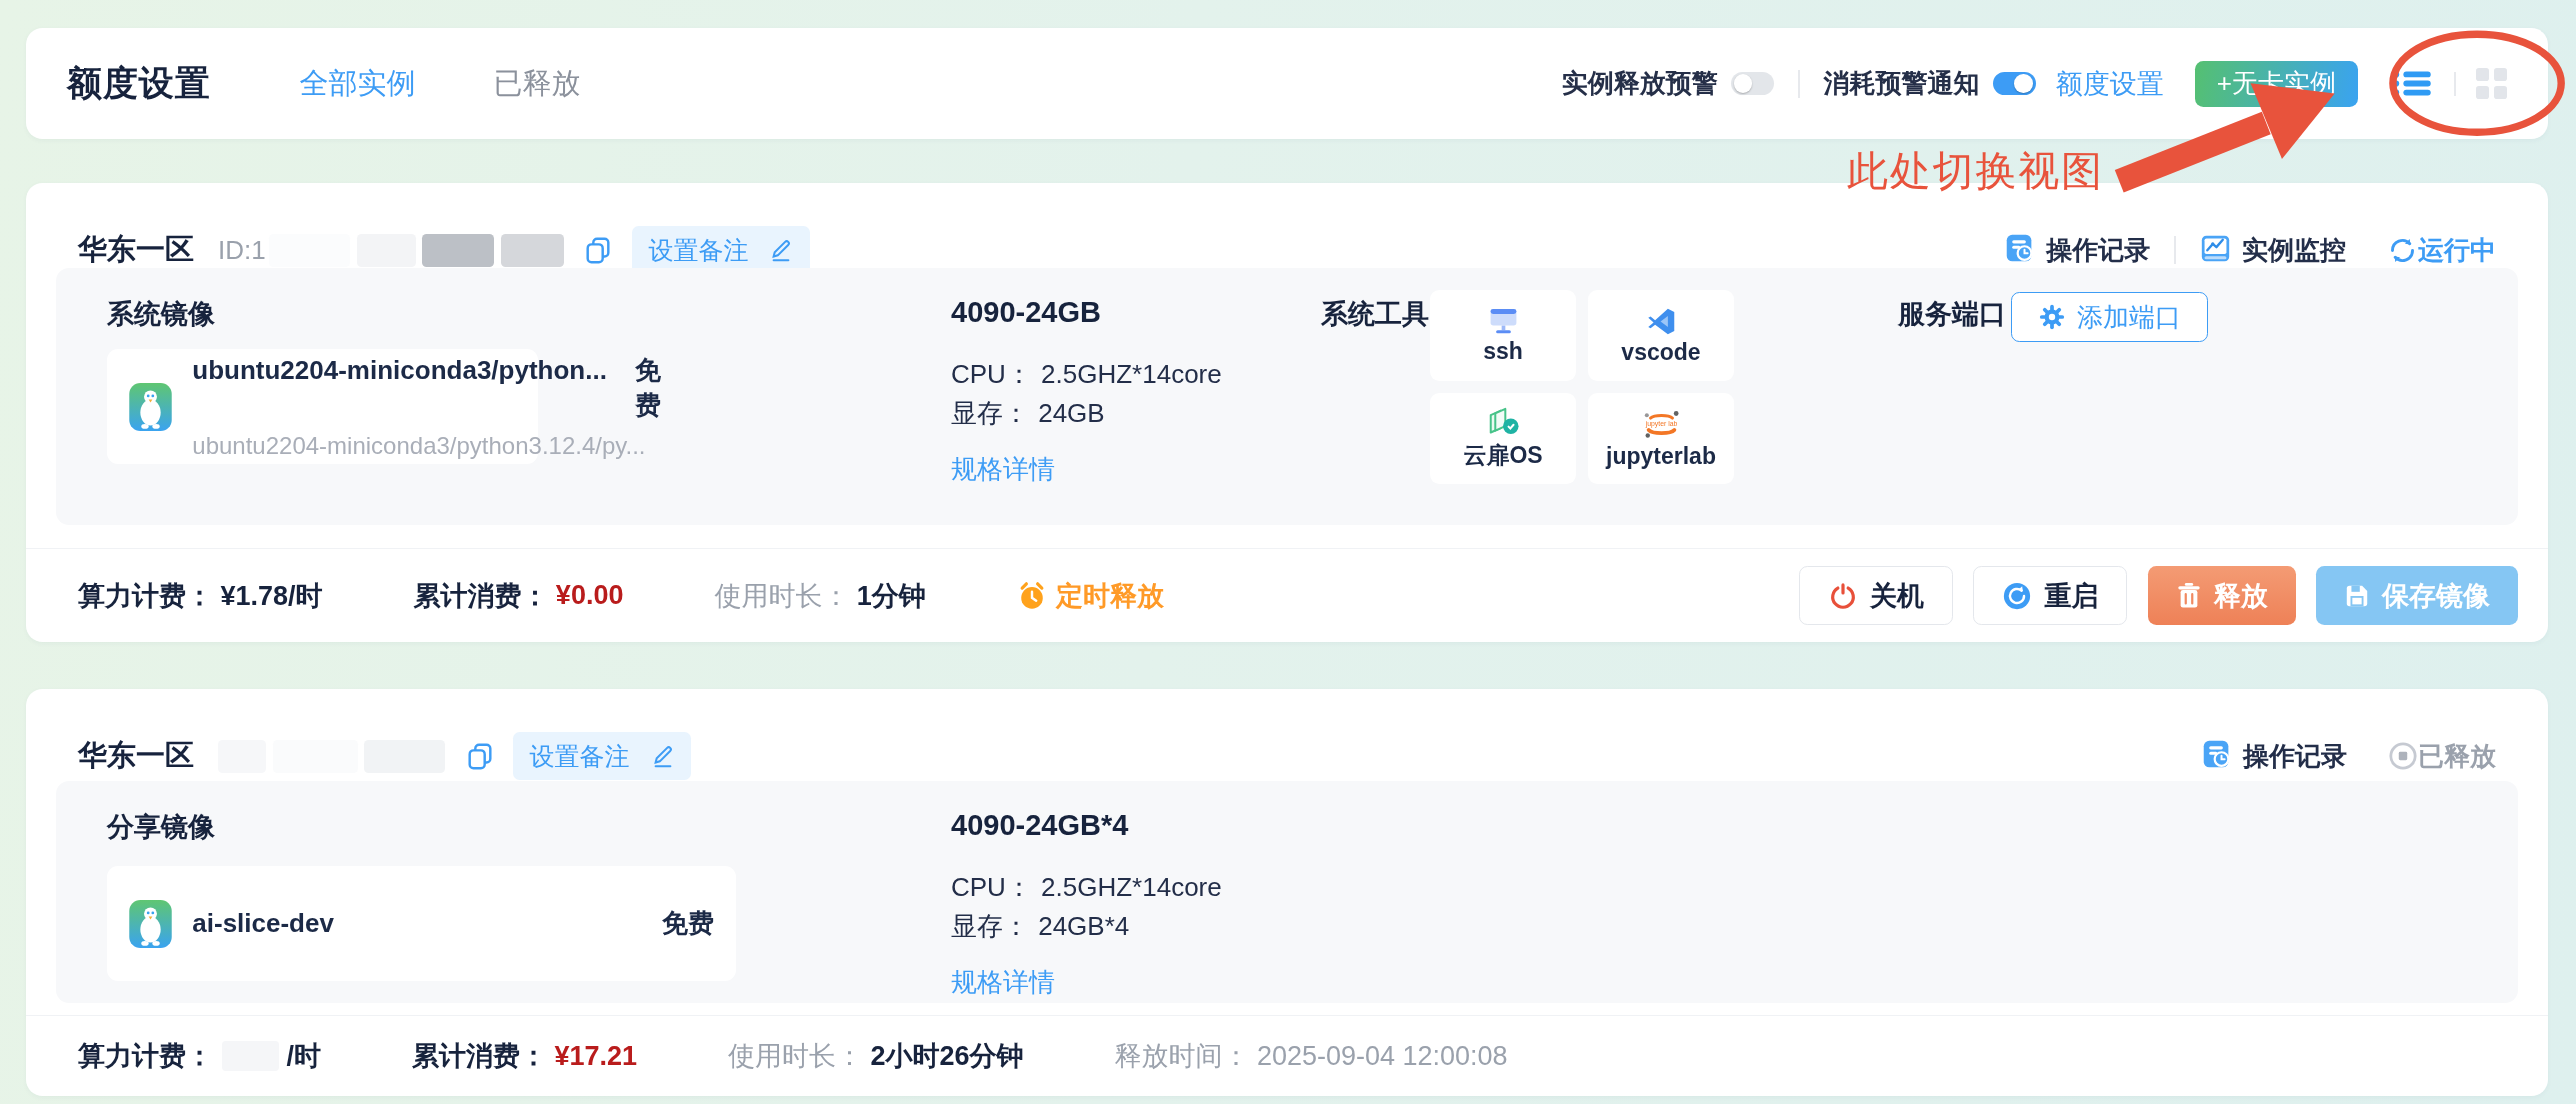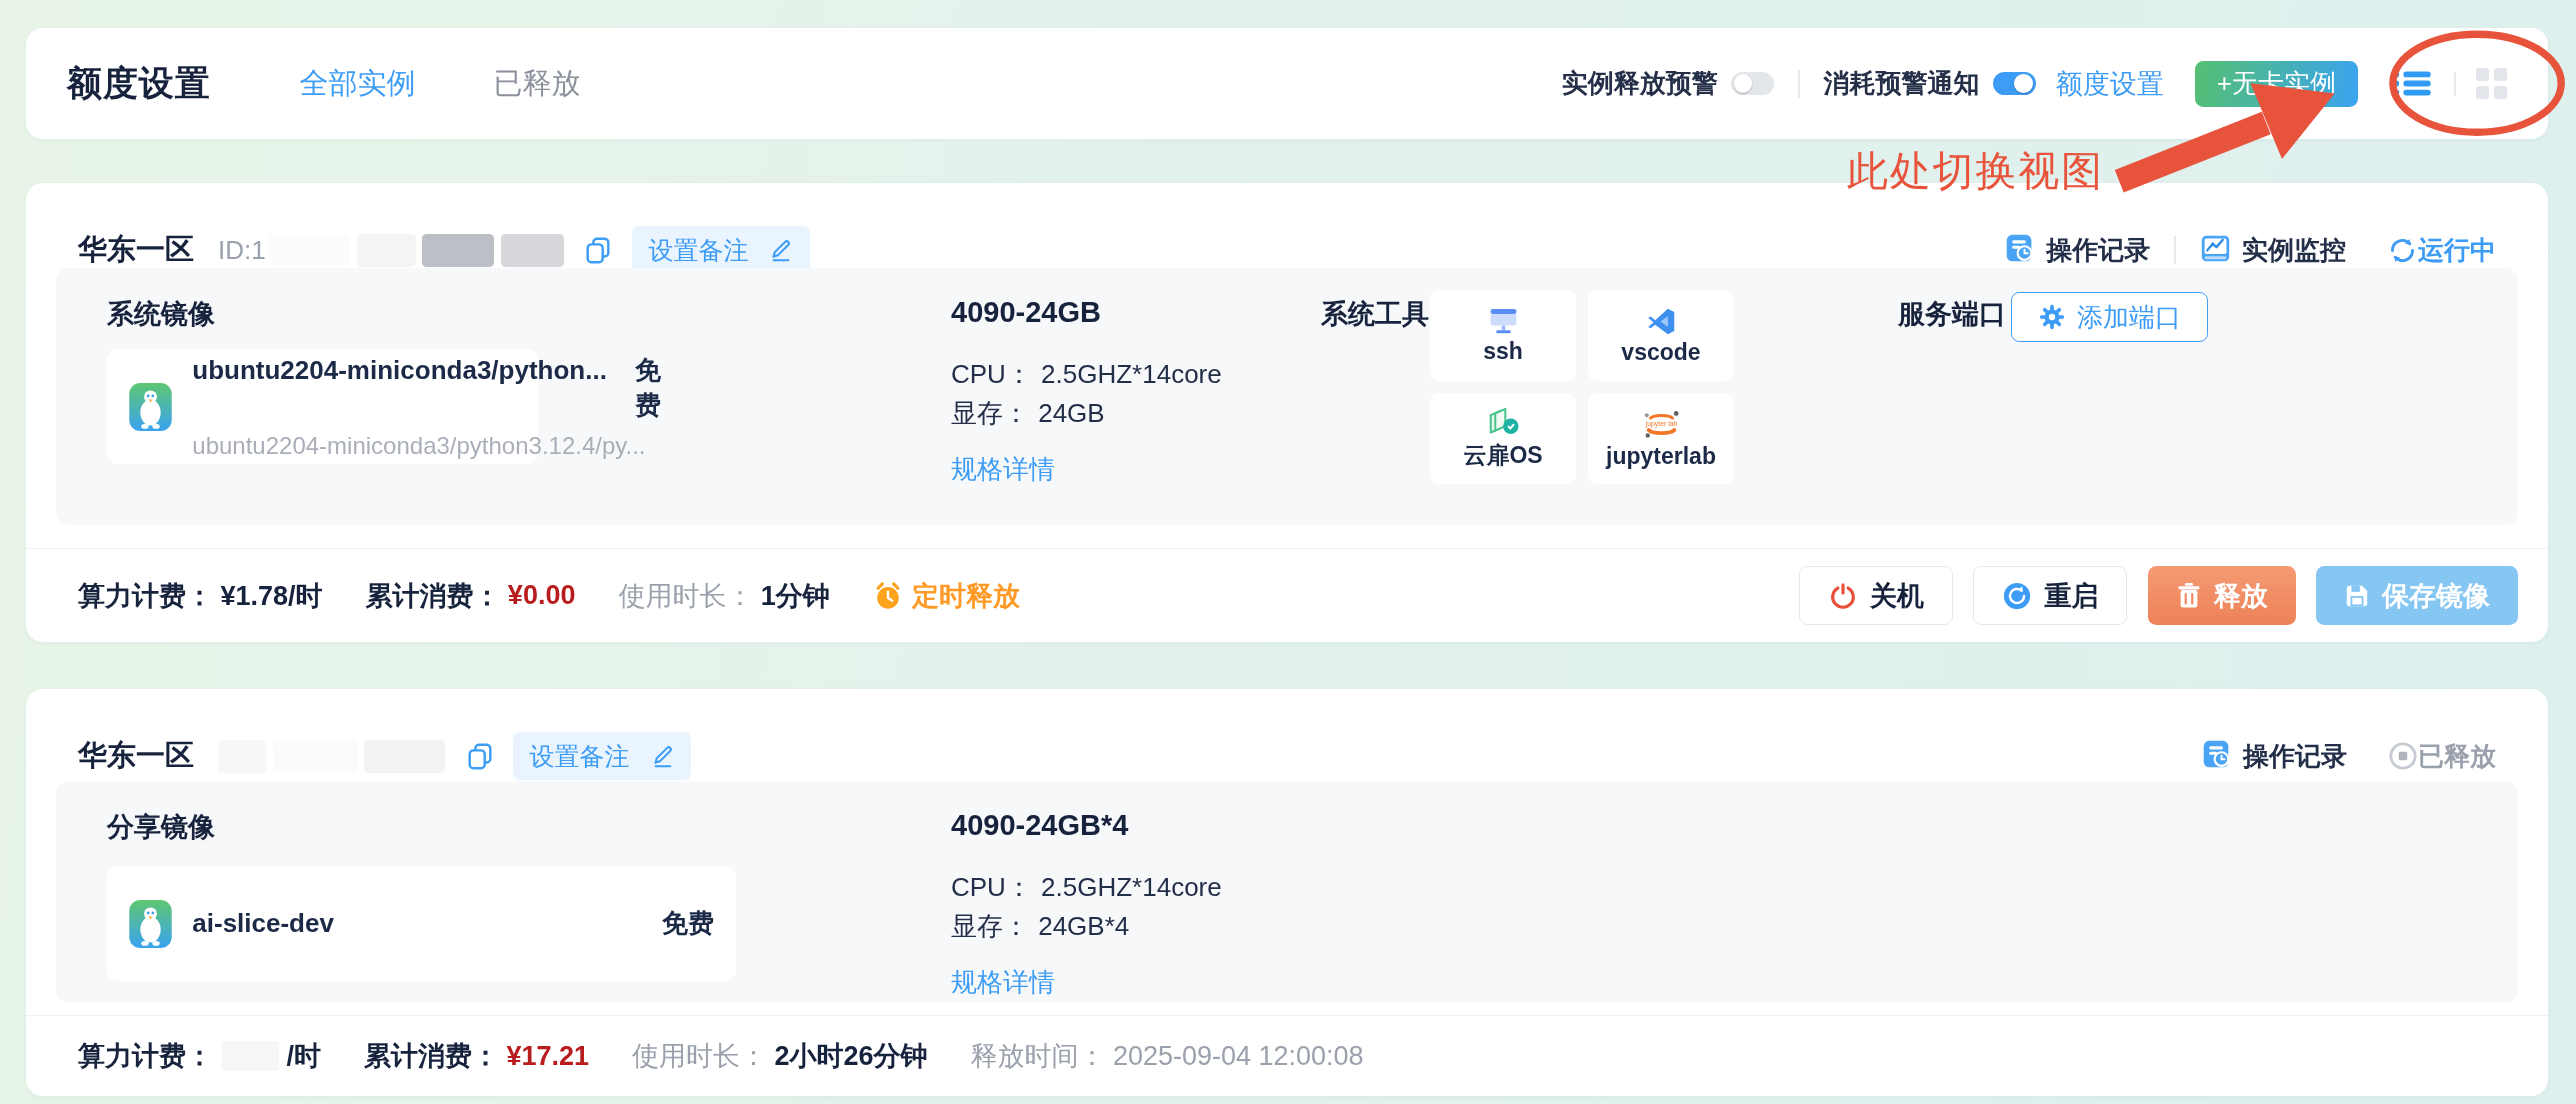--- a/index.html
+++ b/index.html
@@ -82,21 +82,21 @@
   .tools-grid{position:absolute;left:1374px;top:22px;display:grid;grid-template-columns:146px 146px;
     grid-auto-rows:91px;gap:12px;}
   .tile{background:#fff;border-radius:9.2px;display:flex;flex-direction:column;align-items:center;
     justify-content:center;gap:2px;cursor:pointer;}
   .tile-label{font-size:23px;font-weight:700;color:#1c2a47;}
   .add-port{position:absolute;left:1955px;top:24px;height:50px;padding:0 26px;background:#fff;cursor:pointer;
     border:1.8px solid #3d9cf5;border-radius:8.3px;color:#3d9cf5;font-size:26px;display:flex;align-items:center;
     gap:11px;font-family:inherit;}
   
   .c-foot{position:absolute;left:0;right:0;bottom:0;display:flex;align-items:center;
-    padding:0 30px 0 52px;border-top:1.8px solid #f0f2f5;box-sizing:border-box;}
+    padding:0 30px 0 52px;border-top:1.8px solid #f0f2f5;box-sizing:border-box;gap:48px;}
   .card1 .c-foot{height:94px;}
   .card2 .c-foot{height:81px;}
   .f-item{display:flex;align-items:center;margin-right:43px;}
   .f-label{font-size:27px;white-space:nowrap;}
   .f-label.strong{color:#17233d;font-weight:700;}
   .f-label.gray{color:#9aa1ac;font-weight:400;}
   .f-val{font-size:27px;color:#17233d;font-weight:700;white-space:nowrap;margin-left:7.4px;}
   .f-val.blue{color:#b91c1c;}
   .f-val.gray{color:#9aa1ac;font-weight:400;}
   .f-blur{display:inline-block;width:57px;height:30px;background:#f5f6f8;border-radius:3.7px;margin-left:9.2px;}

